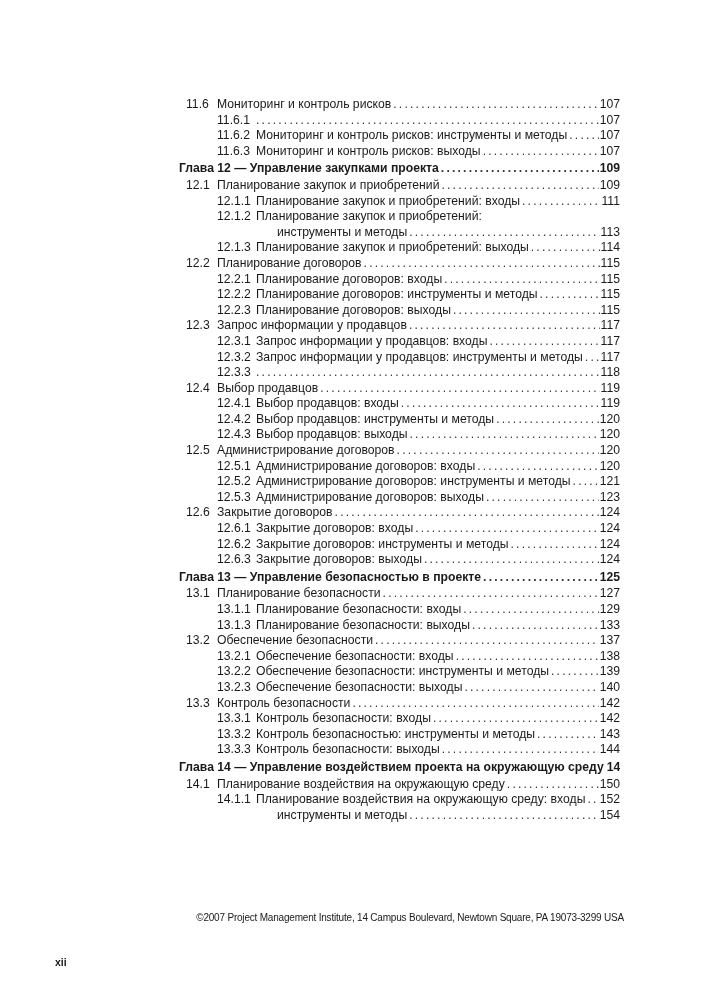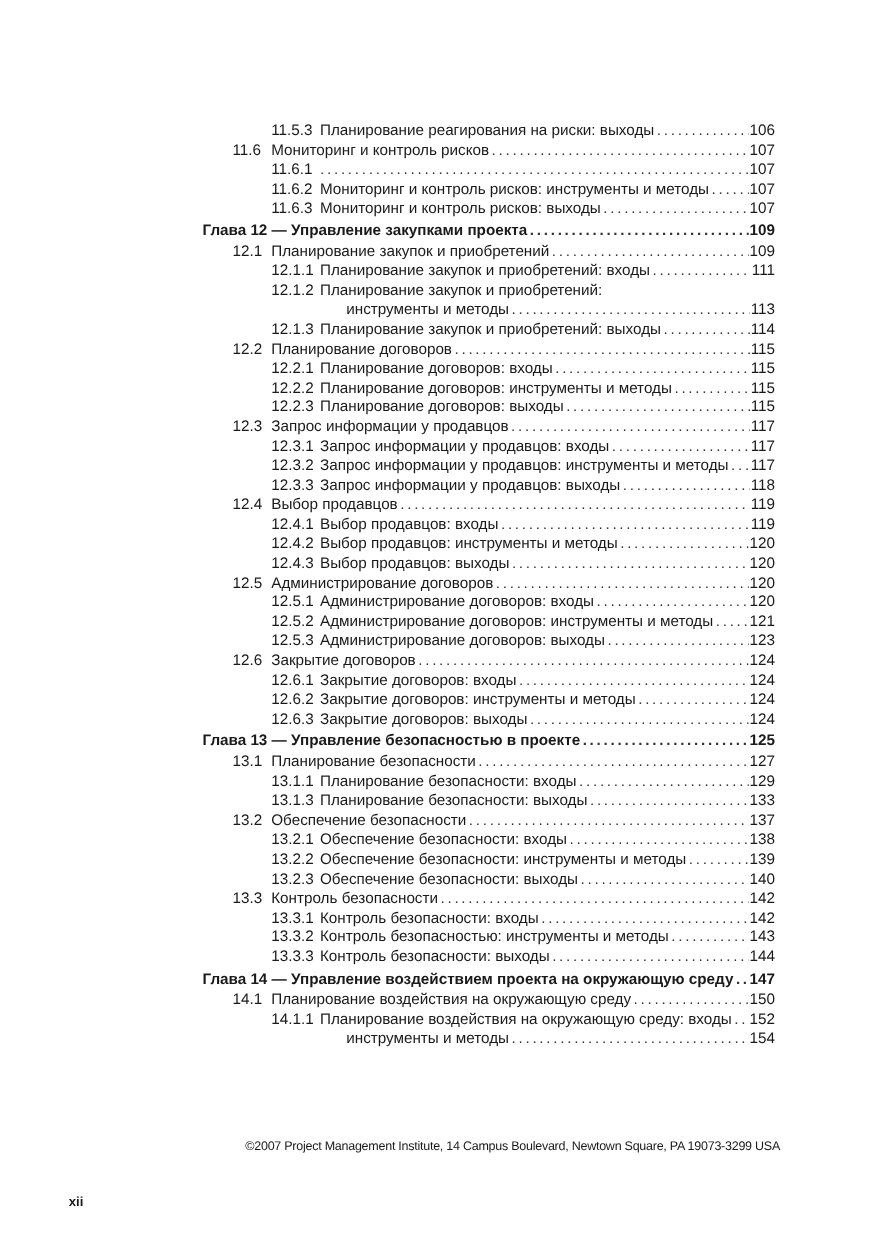--- a/index.html
+++ b/index.html
@@ -7,42 +7,34 @@
          font-family:"Liberation Sans", "DejaVu Sans", sans-serif; color:#1a1a1a; }
   .toc { position:absolute; left:0; top:97px; width:716px; }
   .row { position:relative; height:15.6px; font-size:12.2px; line-height:15.6px; white-space:nowrap; }
   .row.chapter { font-weight:bold; margin-top:2px; margin-bottom:1px; }
   .num { position:absolute; }
   .entry { position:absolute; right:96px; display:flex; align-items:baseline; overflow:hidden; }
   .title { flex:0 0 auto; padding-right:2px; }
   .dots { flex:1 1 auto; overflow:hidden; letter-spacing:1.2px; color:#333; }
   .dots::before { content:". . . . . . . . . . . . . . . . . . . . . . . . . . . . . . . . . . . . . . . . . . . . . . . . . . . . . . . . . . . . . . . . . . . . . . . . . . . . . . . . . . . . . . . . . . . . . . . . . . . . . . . . . . . . . . . . . . . . . . . . . . . . ."; letter-spacing:-0.6px; }
   .page { flex:0 0 auto; padding-left:1px; }
-  .l0 .entry { left:162px; }
+  .l0 .entry { left:179px; }
   .l1 .num { left:186px; }
   .l1 .entry { left:217px; }
   .l2 .num { left:217px; }
   .l2 .entry { left:256px; }
   .cont .entry { left:277px; }
   .nodots .entry { right:auto; }
   .footer-left { position:absolute; left:55px; top:956px; font-size:10.5px; font-weight:bold; }
   .footer-right { position:absolute; right:92px; top:912px; font-size:10px; letter-spacing:-0.2px; }
 </style>
 </head>
 <body>
 
 <div class="toc" id="toc">
-    <div class="row l2">
-      <span class="num">11.5.3</span>
-      <span class="entry">
-        <span class="title">Планирование реагирования на риски: выходы</span>
-        <span class="dots"></span>
-        <span class="page">106</span>
-      </span>
-    </div>
     <div class="row l1">
       <span class="num">11.6</span>
       <span class="entry">
         <span class="title">Мониторинг и контроль рисков</span>
         <span class="dots"></span>
         <span class="page">107</span>
       </span>
     </div>
     <div class="row l2">
       <span class="num">11.6.1</span>
@@ -163,21 +155,20 @@
       <span class="num">12.3.2</span>
       <span class="entry">
         <span class="title">Запрос информации у продавцов: инструменты и методы</span>
         <span class="dots"></span>
         <span class="page">117</span>
       </span>
     </div>
     <div class="row l2">
       <span class="num">12.3.3</span>
       <span class="entry">
-        <span class="title">Запрос информации у продавцов: выходы</span>
         <span class="dots"></span>
         <span class="page">118</span>
       </span>
     </div>
     <div class="row l1">
       <span class="num">12.4</span>
       <span class="entry">
         <span class="title">Выбор продавцов</span>
         <span class="dots"></span>
         <span class="page">119</span>

